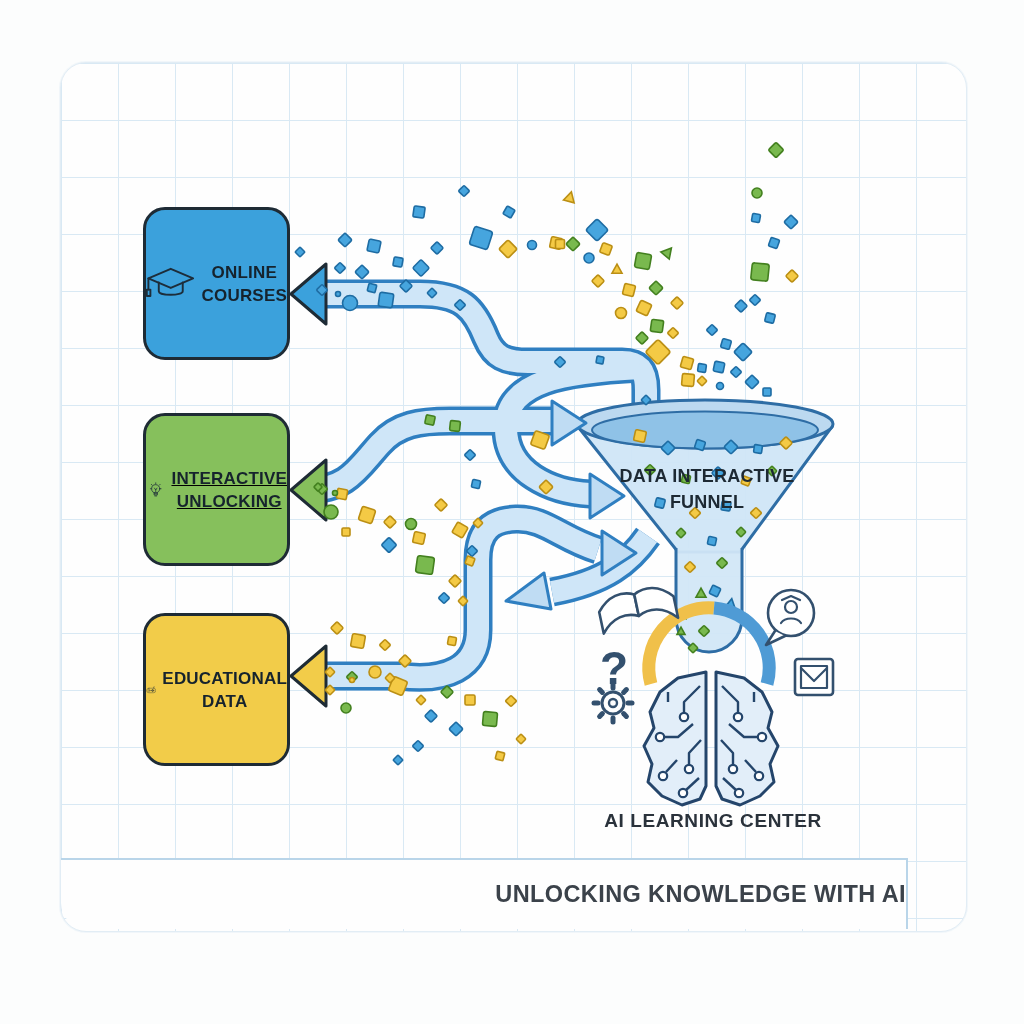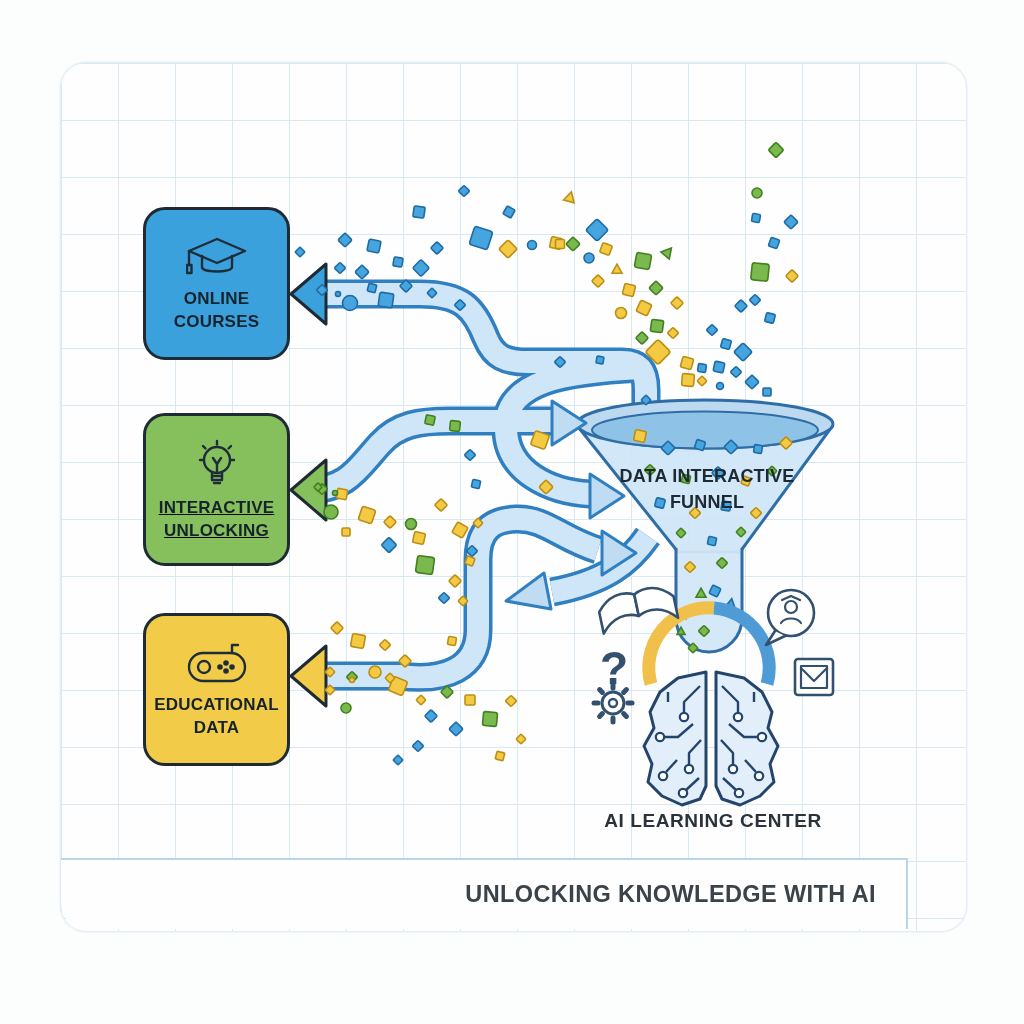--- a/index.html
+++ b/index.html
@@ -12,38 +12,38 @@
       linear-gradient(#d9e9f4 1.5px, transparent 1.5px),
       linear-gradient(90deg,#d9e9f4 1.5px, transparent 1.5px);
     background-size:57px 57px;background-position:0 0;
     border:1px solid #e2edf5;
     box-shadow:0 0 0 1px rgba(230,240,248,.5);
   }
   svg.art{position:absolute;left:0;top:0;width:1024px;height:1024px;}
   .source-box{
     position:absolute;left:143px;width:147px;height:153px;
     border:3px solid #1e2b35;border-radius:22px;
-    display:flex;flex-direction:column;align-items:center;justify-content:center;
+    display:flex;flex-direction:row;align-items:center;justify-content:center;
     gap:6px;box-sizing:border-box;
   }
   .source-box .labels{display:flex;flex-direction:column;align-items:center;line-height:23px;
     font-size:17px;font-weight:600;color:#16232d;letter-spacing:.2px;}
   .flabel{
     position:absolute;left:557px;top:463px;width:300px;text-align:center;
     font-size:18px;font-weight:600;color:#1d2933;line-height:26px;letter-spacing:.2px;
   }
   .ailabel{
     position:absolute;left:563px;top:810px;width:300px;text-align:center;
     font-size:19px;font-weight:600;color:#2a323b;letter-spacing:.6px;
   }
   .footer{
     position:absolute;left:61px;top:858px;width:847px;height:71px;
     background:#fefefe;border-top:2px solid #b9d5e9;border-right:2px solid #b9d5e9;
     border-bottom-left-radius:26px;
-    display:flex;align-items:center;justify-content:flex-end;padding-right:30px;box-sizing:border-box;
+    display:flex;align-items:center;justify-content:flex-end;box-sizing:border-box;
   }
   .footer span{font-size:23.5px;font-weight:600;color:#3b424a;letter-spacing:.4px;}
 </style>
 </head>
 <body>
 
 <div class="stage">
 
   <div class="panel"></div>
 

